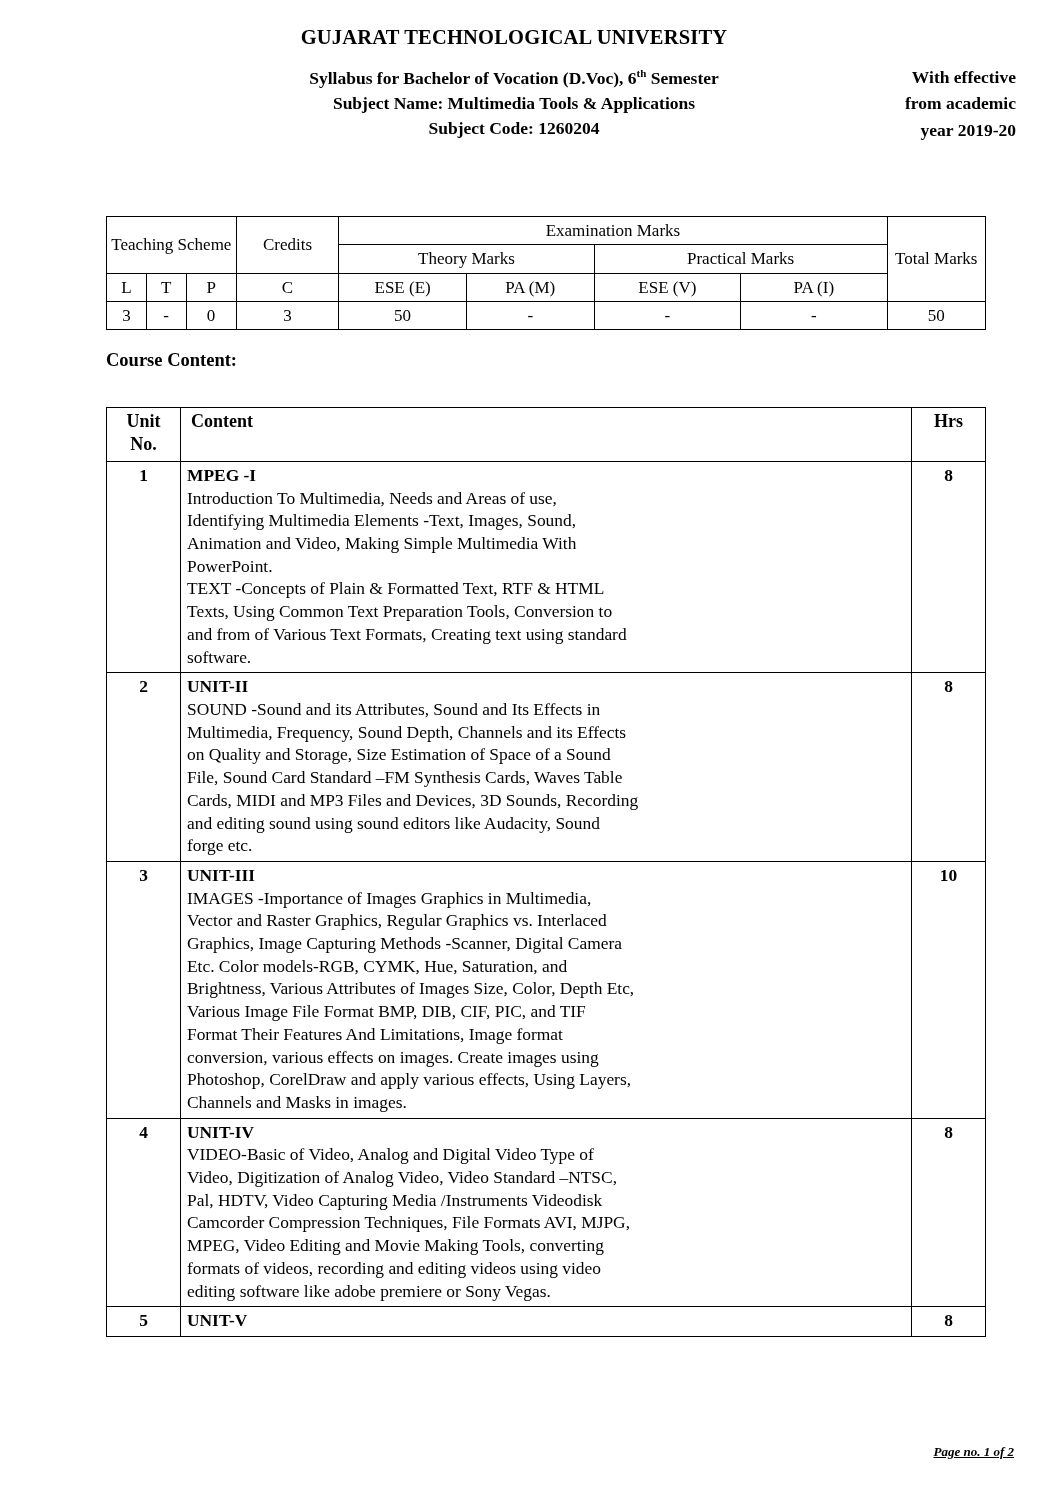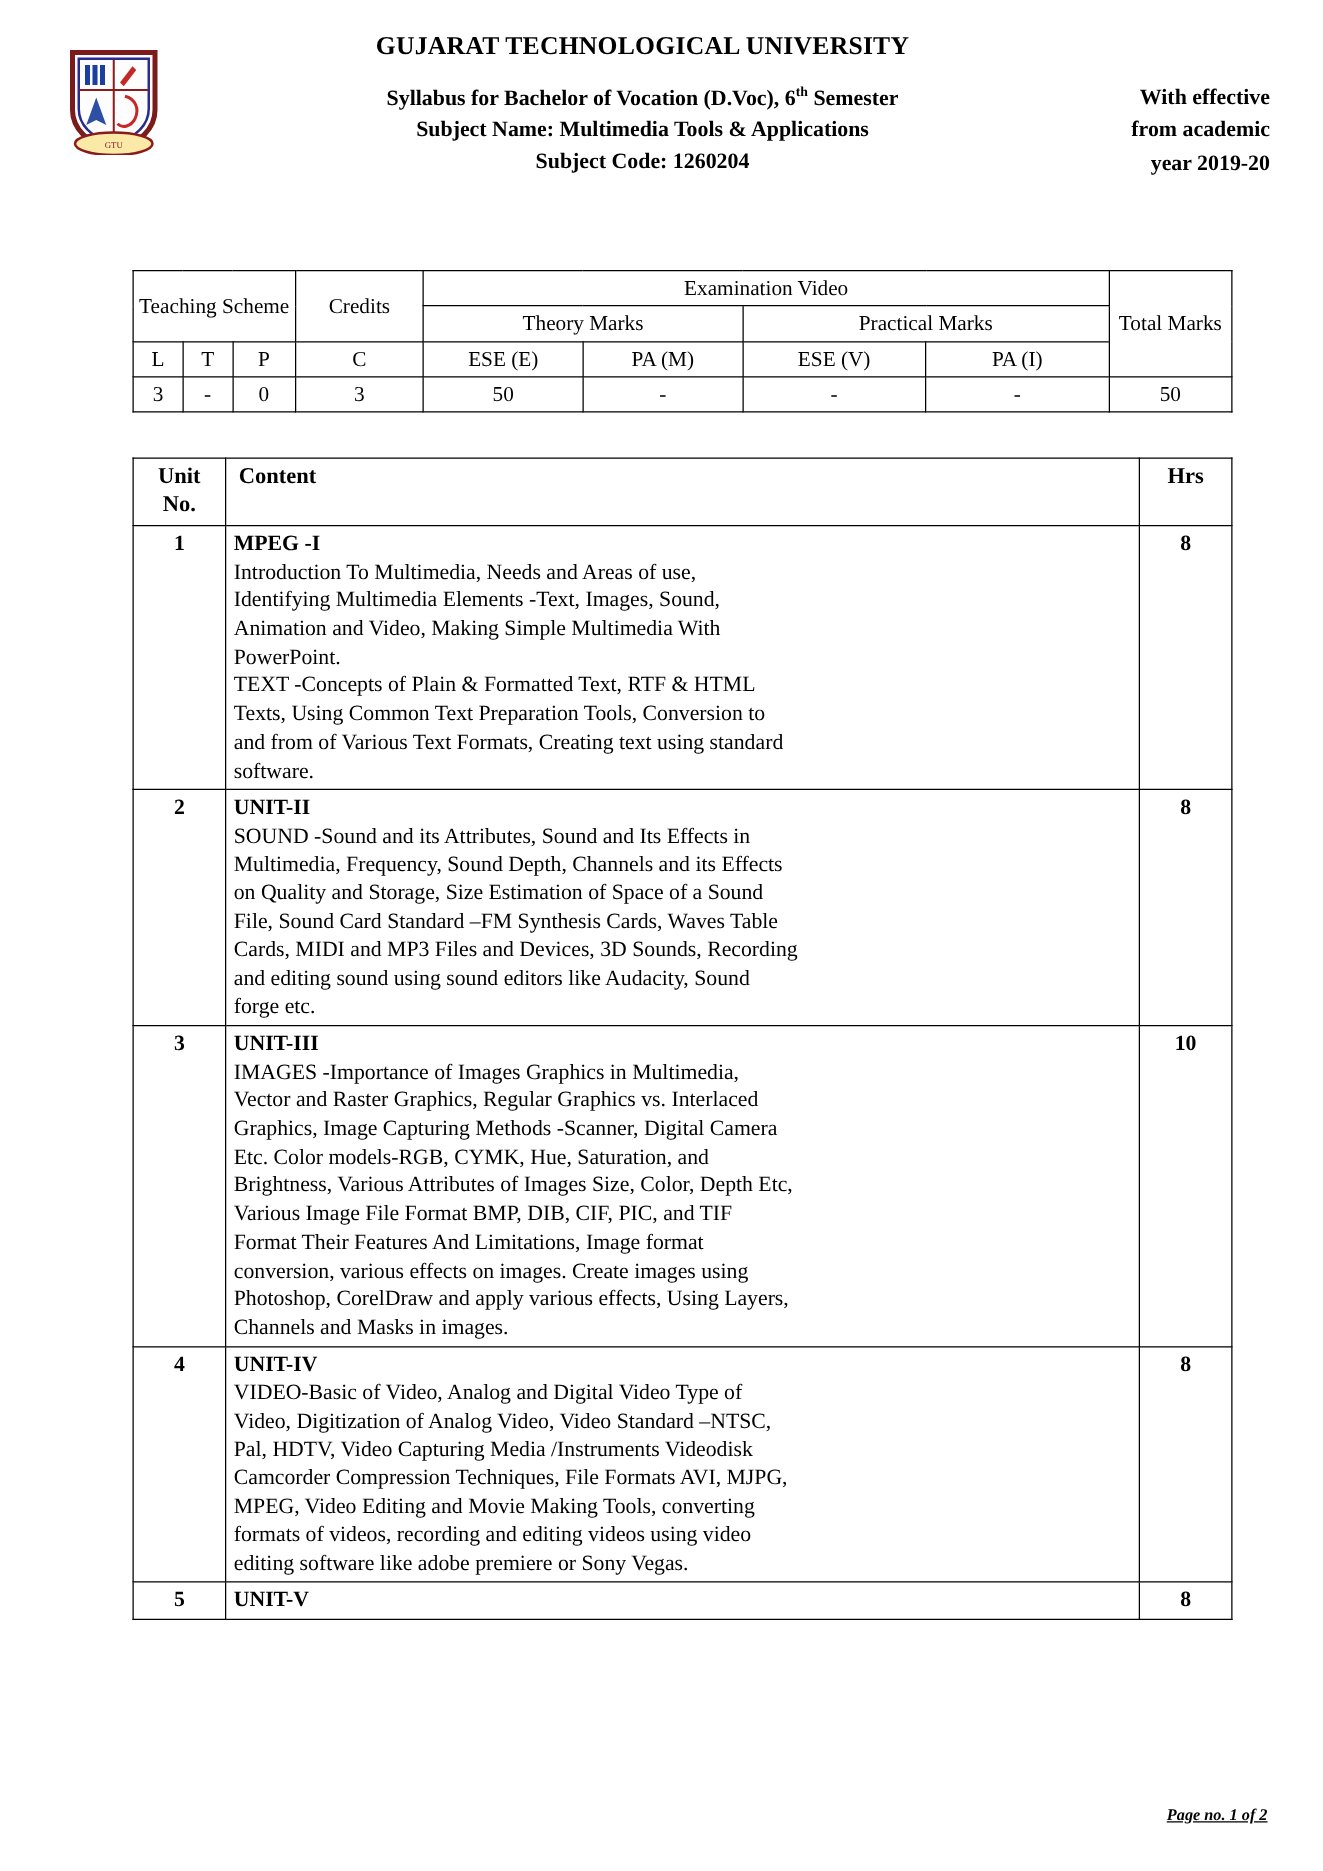--- a/index.html
+++ b/index.html
@@ -143,38 +143,20 @@
     text-decoration: underline;
   }
 </style>
 </head>
 <body>
 
 <div class="page">
 
   <div class="header">
 
-    <div class="logo">
-      <svg width="78" height="88" viewBox="0 0 78 88" xmlns="http://www.w3.org/2000/svg">
-        <path d="M6 6 h66 v46 c0 18 -17 28 -33 34 C23 80 6 70 6 52 Z" fill="#ffffff" stroke="#7b1b1b" stroke-width="4"></path>
-        <path d="M11 11 h56 v40 c0 15 -14 24 -28 29 C25 75 11 66 11 51 Z" fill="#fdfdfd" stroke="#2b2b8f" stroke-width="2"></path>
-        <path d="M39 12 v68" stroke="#8b1a1a" stroke-width="1.6"></path>
-        <path d="M11 36 h56" stroke="#8b1a1a" stroke-width="1.6"></path>
-        <g fill="#1a3fa0">
-          <rect x="16" y="16" width="4" height="16"></rect>
-          <rect x="22" y="16" width="4" height="16"></rect>
-          <rect x="28" y="16" width="4" height="16"></rect>
-        </g>
-        <path d="M44 30 l10 -13 3 3 -10 13 z" fill="#c62828"></path>
-        <path d="M20 42 l8 22 -8 -4 -8 4 z" transform="translate(5,0)" fill="#2e4fa3"></path>
-        <path d="M48 41 c8 2 12 10 8 18 -3 6 -10 8 -14 4" fill="none" stroke="#c62828" stroke-width="2.4"></path>
-        <ellipse cx="39" cy="79" rx="31" ry="9" fill="#fbe9a8" stroke="#8b1a1a" stroke-width="2"></ellipse>
-        <text x="39" y="82" font-size="7" text-anchor="middle" fill="#7b1b1b" font-family="'Liberation Serif', serif">GTU</text>
-      </svg>
-    </div>
 
     <div class="header-center">
       <div class="univ-title">GUJARAT TECHNOLOGICAL UNIVERSITY</div>
       <div class="subline">
         <div><span>Syllabus for Bachelor of Vocation (D.Voc), 6</span><span class="sup">th</span><span> Semester</span></div>
         <div>Subject Name: Multimedia Tools &amp; Applications</div>
         <div>Subject Code: 1260204</div>
       </div>
     </div>
 
@@ -190,21 +172,21 @@
       <col style="width:122px">
         <col style="width:122px">
       <col style="width:140px">
         <col style="width:140px">
       <col style="width:94px">
     </colgroup>
     <tbody>
       <tr>
         <td class="hdr-teaching" colspan="3" rowspan="2">Teaching Scheme</td>
         <td rowspan="2">Credits</td>
-        <td colspan="4">Examination Video</td>
+        <td colspan="4">Examination Marks</td>
         <td rowspan="3" class="hdr-teaching">Total Marks</td>
       </tr>
       <tr>
         <td colspan="2">Theory Marks</td>
         <td colspan="2">Practical Marks</td>
       </tr>
       <tr>
         <td>L</td>
         <td>T</td>
         <td>P</td>
@@ -221,20 +203,21 @@
         <td>3</td>
         <td>50</td>
         <td>-</td>
         <td>-</td>
         <td>-</td>
         <td>50</td>
       </tr>
     </tbody>
   </table>
 
+  <div class="course-content-label">Course Content:</div>
 
   <table class="content-table">
     <colgroup>
       <col class="col-unit">
         <col>
         <col class="col-hrs">
     </colgroup>
     <thead>
       <tr>
         <th>Unit No.</th>

